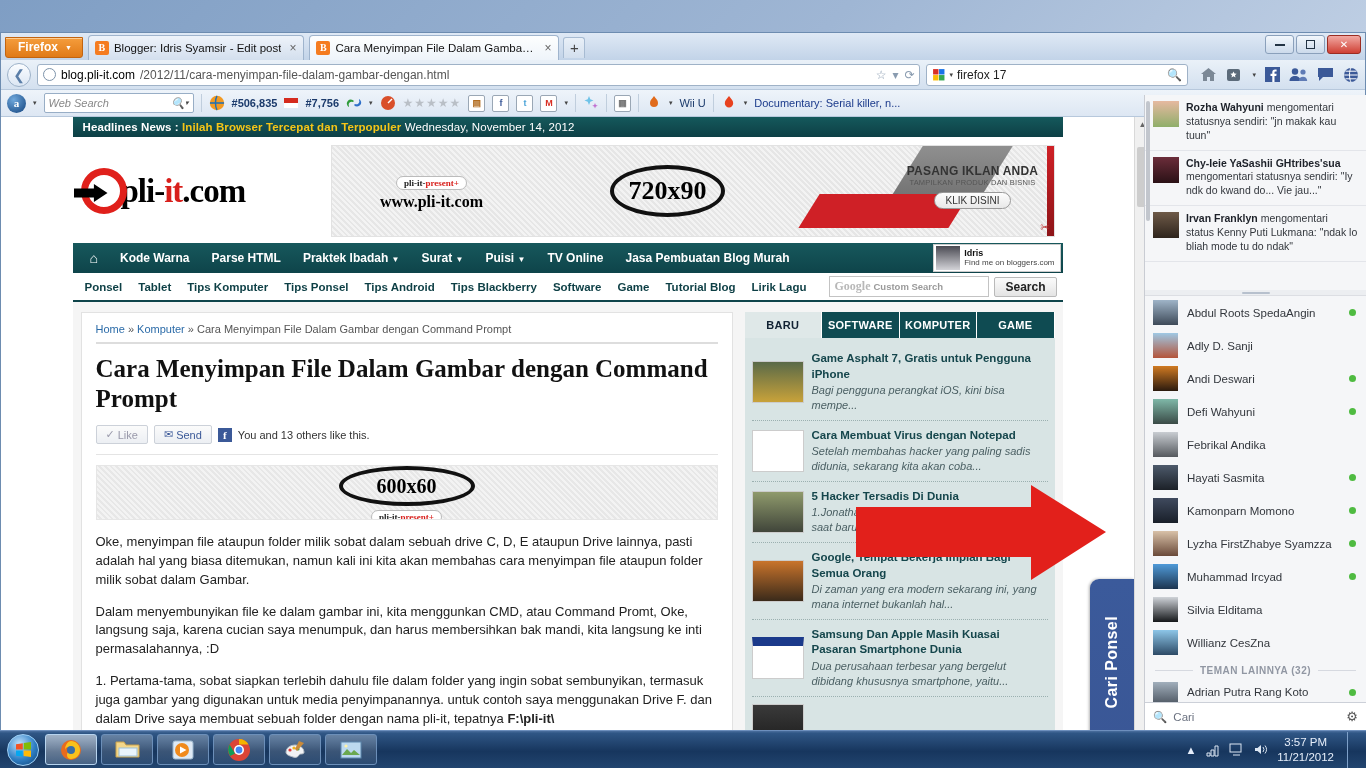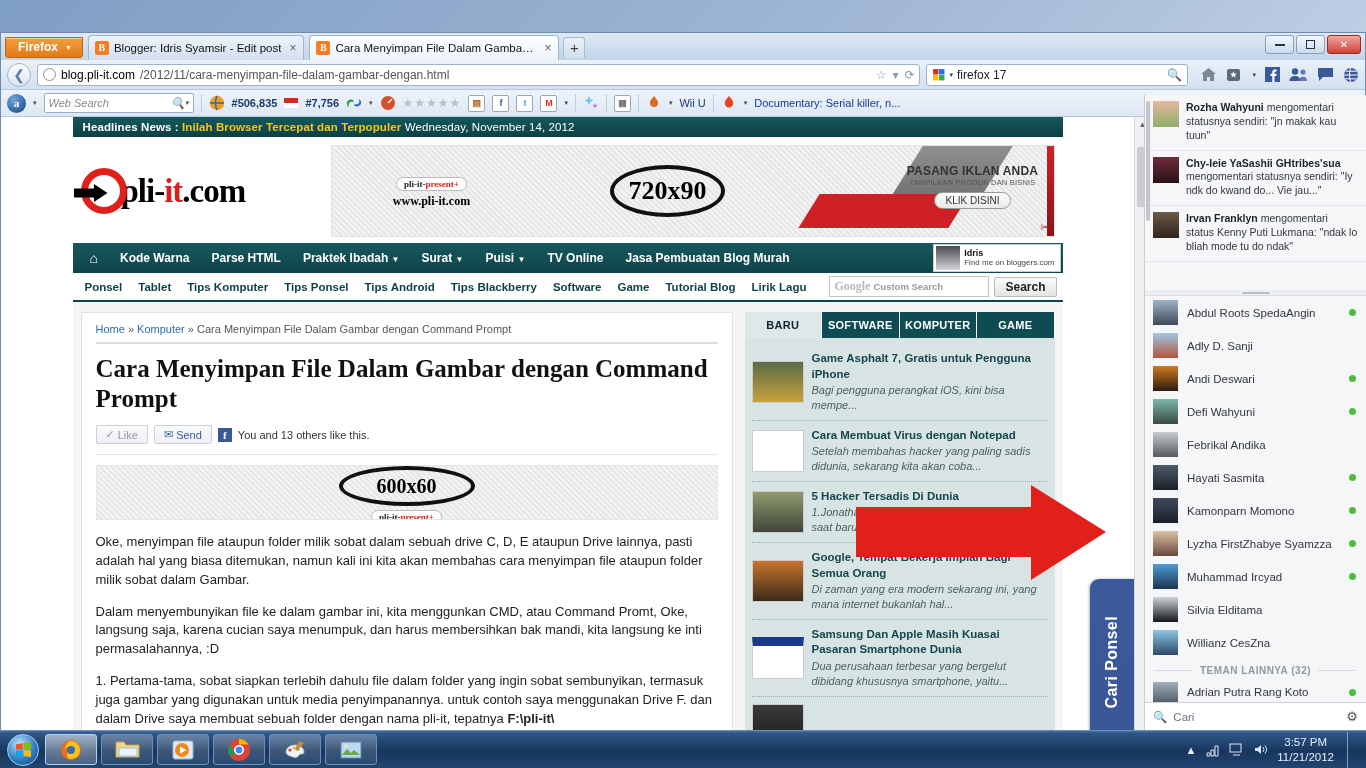--- a/index.html
+++ b/index.html
@@ -165,21 +165,21 @@
       repeating-linear-gradient(45deg,#f3f3f3 0 2px,#e6e6e6 2px 4px);
     border:1px solid #e2e2e2;
     display:flex; align-items:center;
   }
   .bn-left { width:200px; text-align:center; font-family:"Liberation Serif",serif; }
   .bn-tag {
     display:inline-block; background:#fff; border:1px solid #bbb; border-radius:9px;
     font-size:9px; font-weight:bold; padding:1px 7px; color:#222;
   }
   .bn-tag .rd { color:#d81f1b; }
-  .bn-url { font-size:12px; font-weight:bold; margin-top:3px; }
+  .bn-url { font-size:16px; font-weight:bold; margin-top:3px; }
   .bn-mid { flex:1; display:flex; justify-content:center; }
   .oval {
     border:4px solid #111; border-radius:50%;
     font-family:"Liberation Serif",serif; font-weight:bold;
     display:flex; align-items:center; justify-content:center;
   }
   .bn-right { width:250px; height:100%; position:relative; }
   .bn-right .grey {
     position:absolute; right:60px; top:0; width:90px; height:60px;
     background:linear-gradient(#8f8f8f,#6e6e6e);

